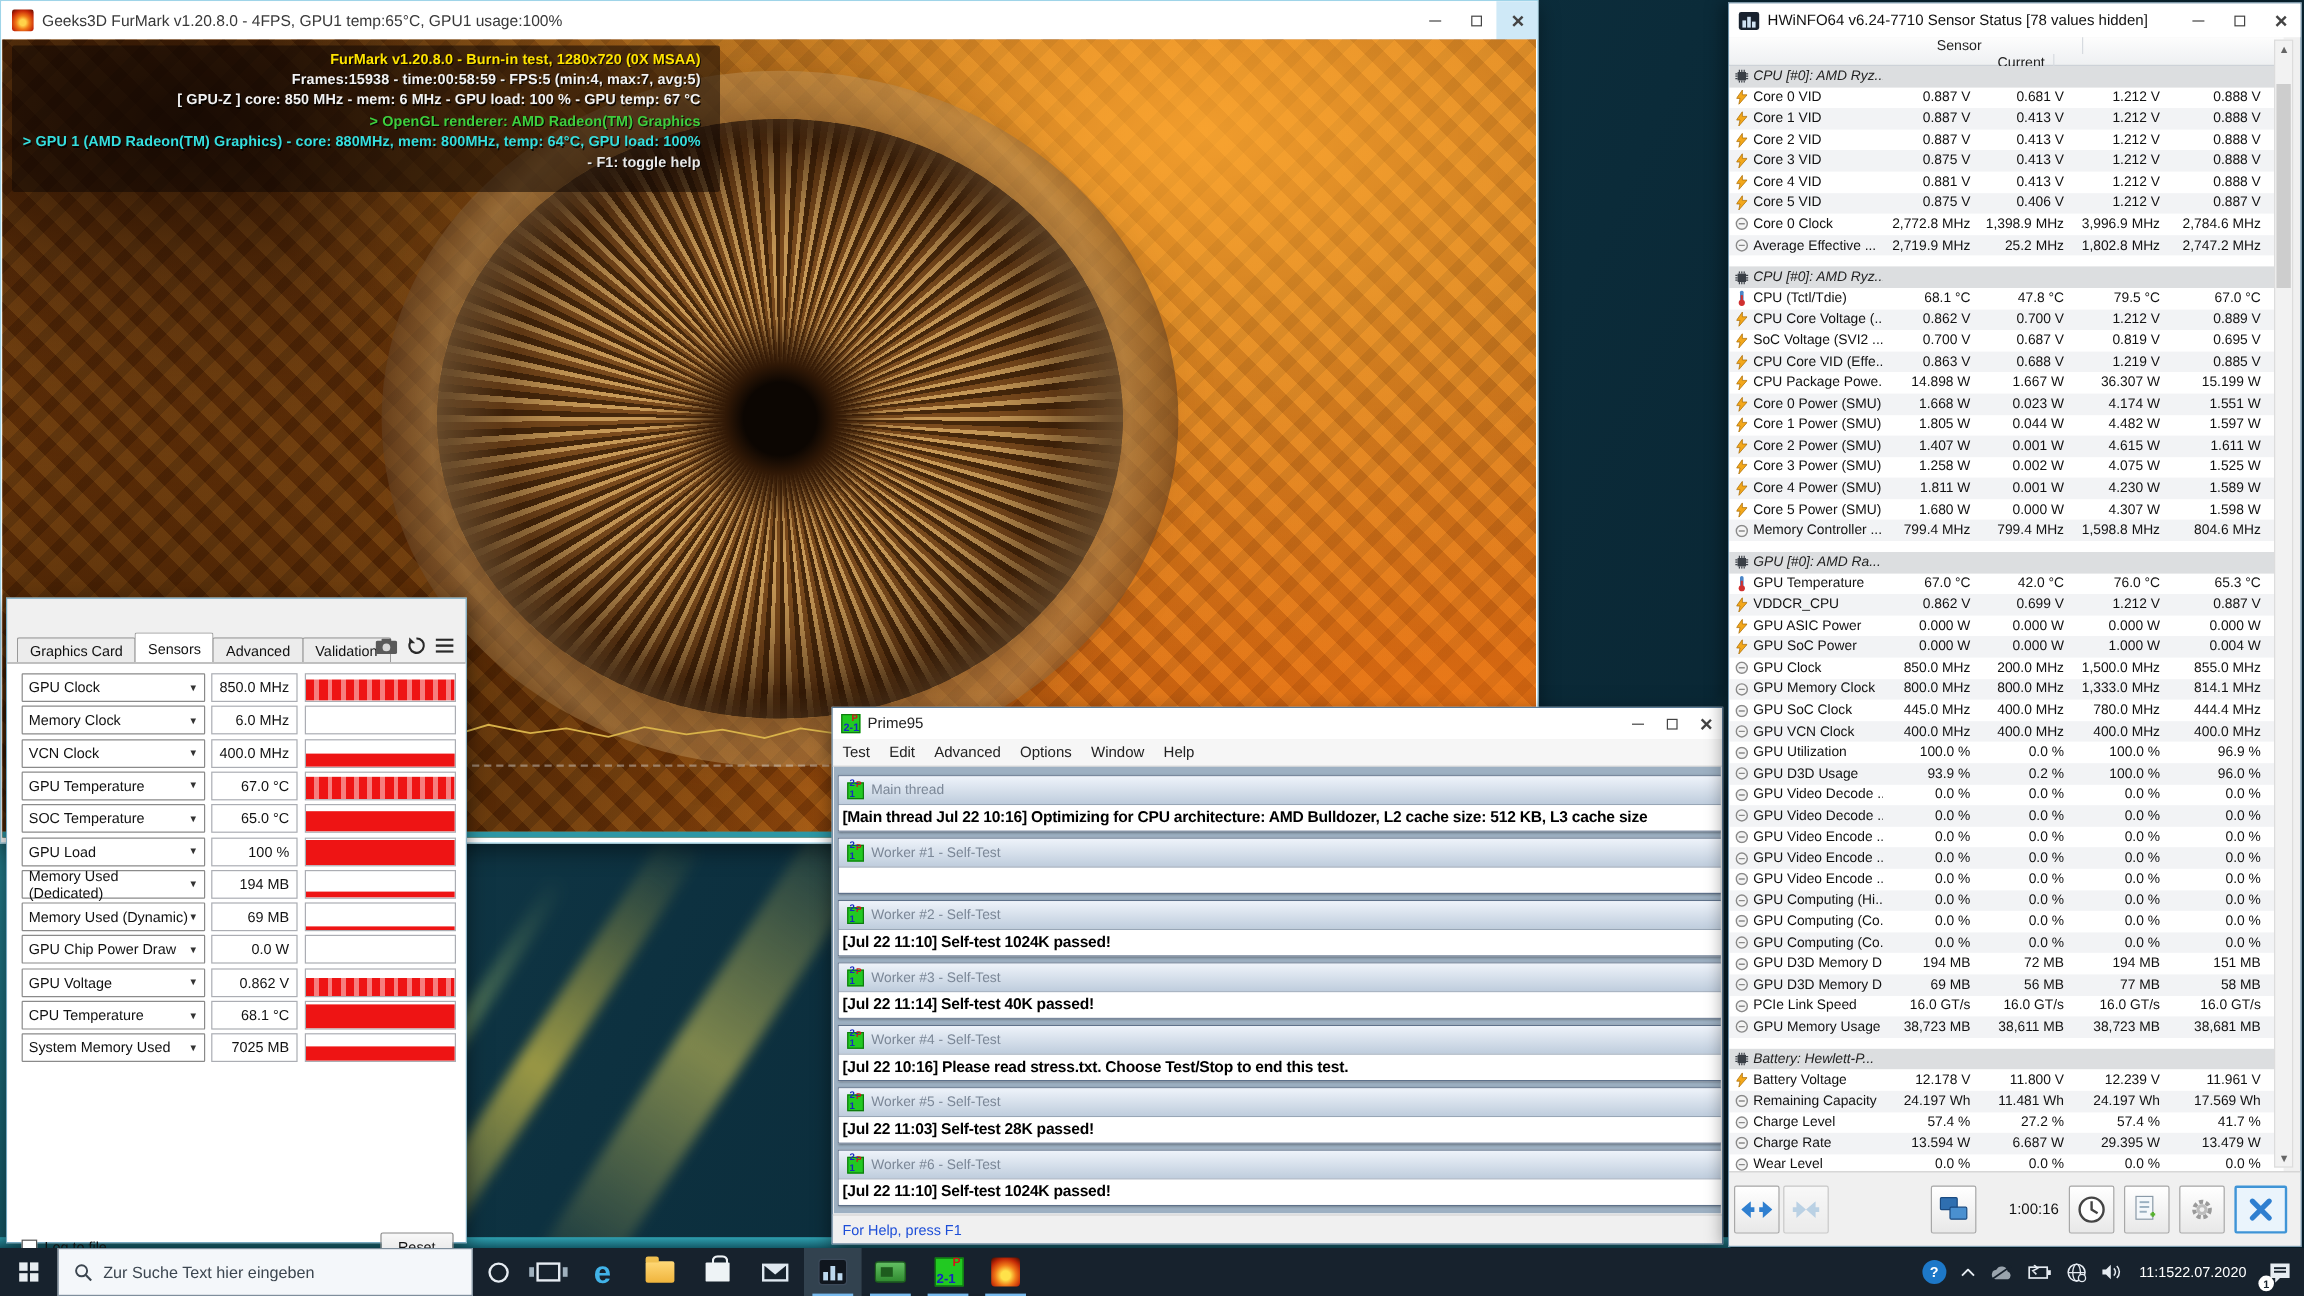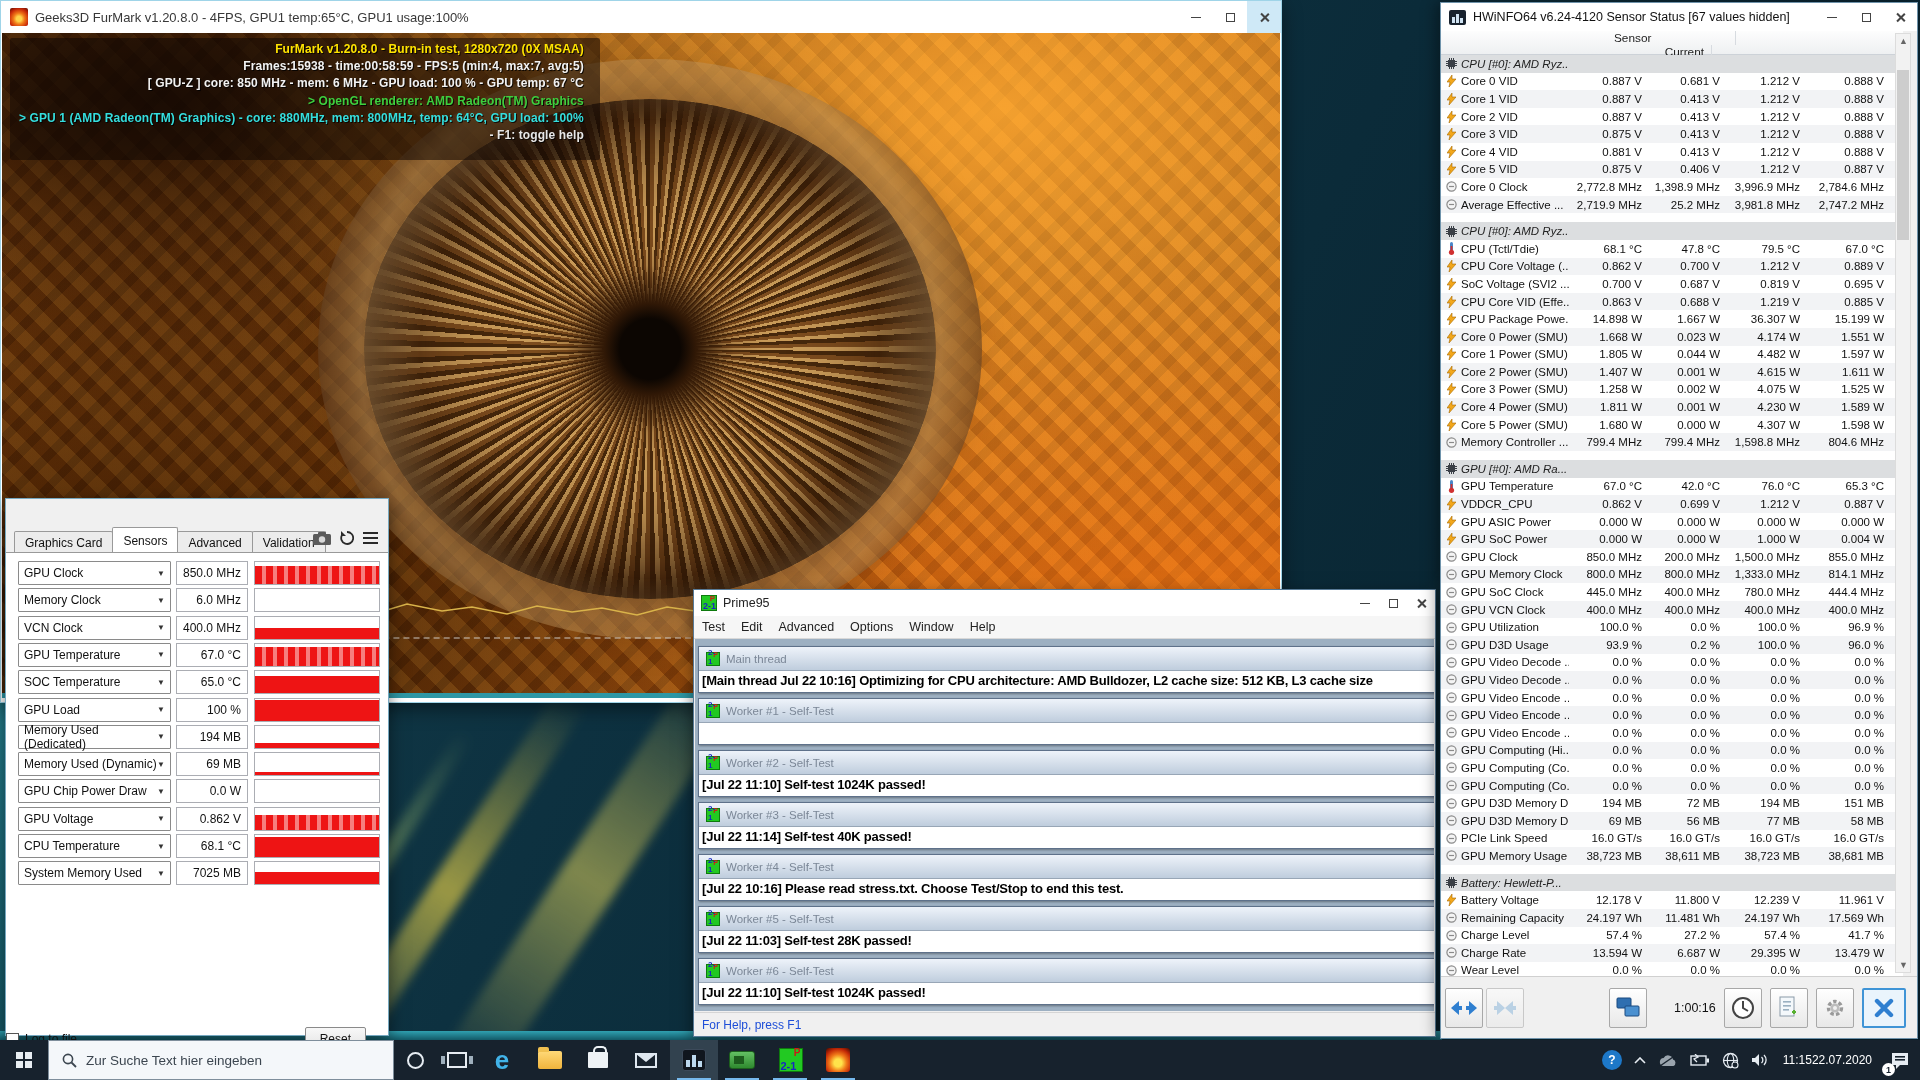--- a/index.html
+++ b/index.html
@@ -87,21 +87,21 @@
   .gz-dd { width:153px; height:24px; border:1px solid #8a8a8a; background:#fff; display:flex; align-items:center;
      padding:0 5px; border-radius:1px; }
   .gz-dd .arr { margin-left:auto; font-size:8px; color:#333; }
   .gz-val { width:72px; height:24px; border:1px solid #abadb3; background:#fff; margin-left:5px;
      display:flex; align-items:center; justify-content:flex-end; padding-right:6px; }
   .gz-graph { width:126px; height:24px; border:1px solid #abadb3; background:#fff; margin-left:6px;
      position:relative; overflow:hidden; }
   .gz-fill { position:absolute; left:0; right:0; bottom:0; background:#ee1414; }
   .gz-fill.jag { -webkit-mask:repeating-linear-gradient(90deg,#000 0 7px,rgba(0,0,0,.55) 7px 11px);
                  mask:repeating-linear-gradient(90deg,#000 0 7px,rgba(0,0,0,.55) 7px 11px); }
-  #gz-footer1 { position:absolute; left:0; top:474px; width:360px; height:24px; display:flex; align-items:center;text-align:center; }
+  #gz-footer1 { position:absolute; left:12px; top:474px; width:360px; height:24px; display:flex; align-items:center;text-align:center; }
   .gz-check { width:13px; height:13px; border:1px solid #555; background:#fff; margin-right:6px; }
   .gz-btn { height:24px; border:1px solid #8a8a8a; background:linear-gradient(#f8f8f8,#e2e2e2);
      display:flex; align-items:center; justify-content:center; padding:0 14px; border-radius:2px; }
   #gz-footer2 { position:absolute; left:12px; top:504px; width:360px; height:26px; display:flex; align-items:center; }
   #gz-combo { width:212px; height:26px; border:1px solid #8a8a8a; background:#fff; display:flex; align-items:center; padding:0 7px; }
   #gz-combo .arr { margin-left:auto; color:#555; font-size:10px; }
 
   
   #p95 { position:absolute; left:693px; top:589px; width:743px; height:448px; background:#f0f0f0;
      border:1px solid #587a96; box-shadow:0 6px 16px rgba(0,0,0,.5); }
@@ -541,21 +541,21 @@
     </div>
   </div>
 
   <div id="hw">
     <div class="titlebar">
       <div id="hw-logo">
           <i style="height:6px"></i>
           <i style="height:9px"></i>
           <i style="height:5px"></i>
         </div>
-      <span>HWiNFO64 v6.24-4120 Sensor Status [67 values hidden]</span>
+      <span>HWiNFO64 v6.24-7710 Sensor Status [78 values hidden]</span>
       <div class="win-btns">
         <div class="win-btn">
             <div class="glyph-min"></div>
           </div>
         <div class="win-btn">
             <div class="glyph-max"></div>
           </div>
         <div class="win-btn">
             <div class="glyph-x"></div>
           </div>
@@ -670,21 +670,21 @@
         <div class="hw-row alt">
           <span class="ic">
             <svg width="11" height="11" viewBox="0 0 11 11">
               <circle cx="5.5" cy="5.5" r="4.6" fill="#f4f4f4" stroke="#8a8a8a" stroke-width="1.2"></circle>
               <path d="M3 5.5h5" stroke="#8a8a8a" stroke-width="1.2"></path>
             </svg>
           </span>
           <span class="lb">Average Effective ...</span>
           <span class="v">2,719.9 MHz</span>
           <span class="v c2">25.2 MHz</span>
-          <span class="v c3">3,981.8 MHz</span>
+          <span class="v c3">1,802.8 MHz</span>
           <span class="v c4">2,747.2 MHz</span>
         </div>
         <div class="hw-gap"></div>
         <div class="hw-row section">
           <span class="ic">
             <svg width="11" height="11" viewBox="0 0 11 11">
               <rect x="2" y="2" width="7" height="7" fill="#3a3f46"></rect>
               <path d="M3.5 0v2M5.5 0v2M7.5 0v2M3.5 9v2M5.5 9v2M7.5 9v2M0 3.5h2M0 5.5h2M0 7.5h2M9 3.5h2M9 5.5h2M9 7.5h2" stroke="#3a3f46" stroke-width="1"></path>
             </svg>
           </span>

